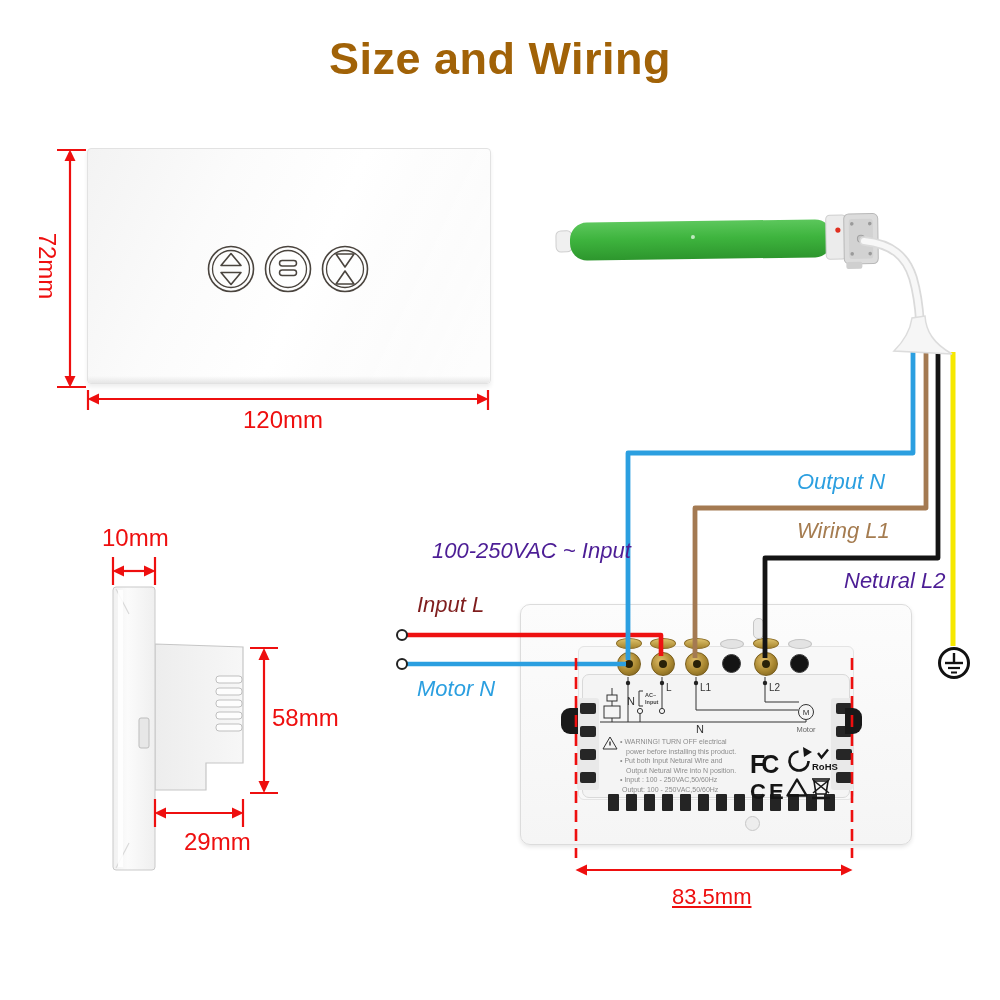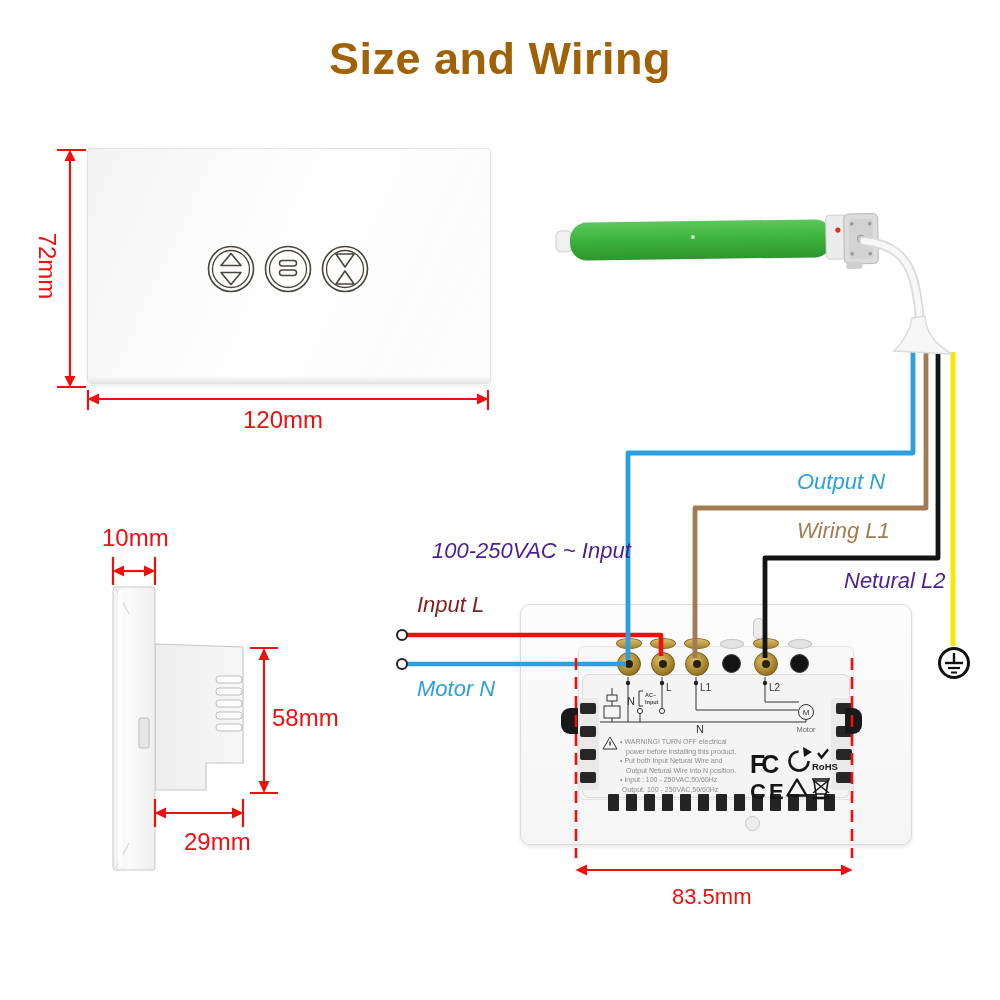--- a/index.html
+++ b/index.html
@@ -323,21 +323,21 @@
         <path d="M852.5 870 L841 864.5 V875.5 Z" stroke="none"></path>
       </g>
     </g>
   </svg>
 
   <div class="lbl dim rot90" style="left:12px;top:254px;width:70px;text-align:center;">72mm</div>
   <div class="lbl dim" style="left:243px;top:408px;">120mm</div>
   <div class="lbl dim" style="left:102px;top:526px;">10mm</div>
   <div class="lbl dim" style="left:272px;top:706px;">58mm</div>
   <div class="lbl dim" style="left:164px;top:830px;margin-left:20px;">29mm</div>
-  <div class="lbl dim" style="left:672px;top:886px;font-size:22px;">83.5mm</div>
+  <div class="lbl dim" style="left:672px;top:886px;font-size:22px;text-decoration:underline;">83.5mm</div>
 
   <div class="lbl io blk" style="left:385px;top:540px;">100-250VAC ~ Input</div>
   <div class="lbl io red" style="left:417px;top:594px;">Input L</div>
   <div class="lbl io blue" style="left:417px;top:678px;">Motor N</div>
   <div class="lbl io blue" style="left:797px;top:471px;">Output N</div>
   <div class="lbl io brown" style="left:797px;top:520px;">Wiring L1</div>
   <div class="lbl io blk" style="left:797px;top:570px;">Netural L2</div>
 
 </div>
 

